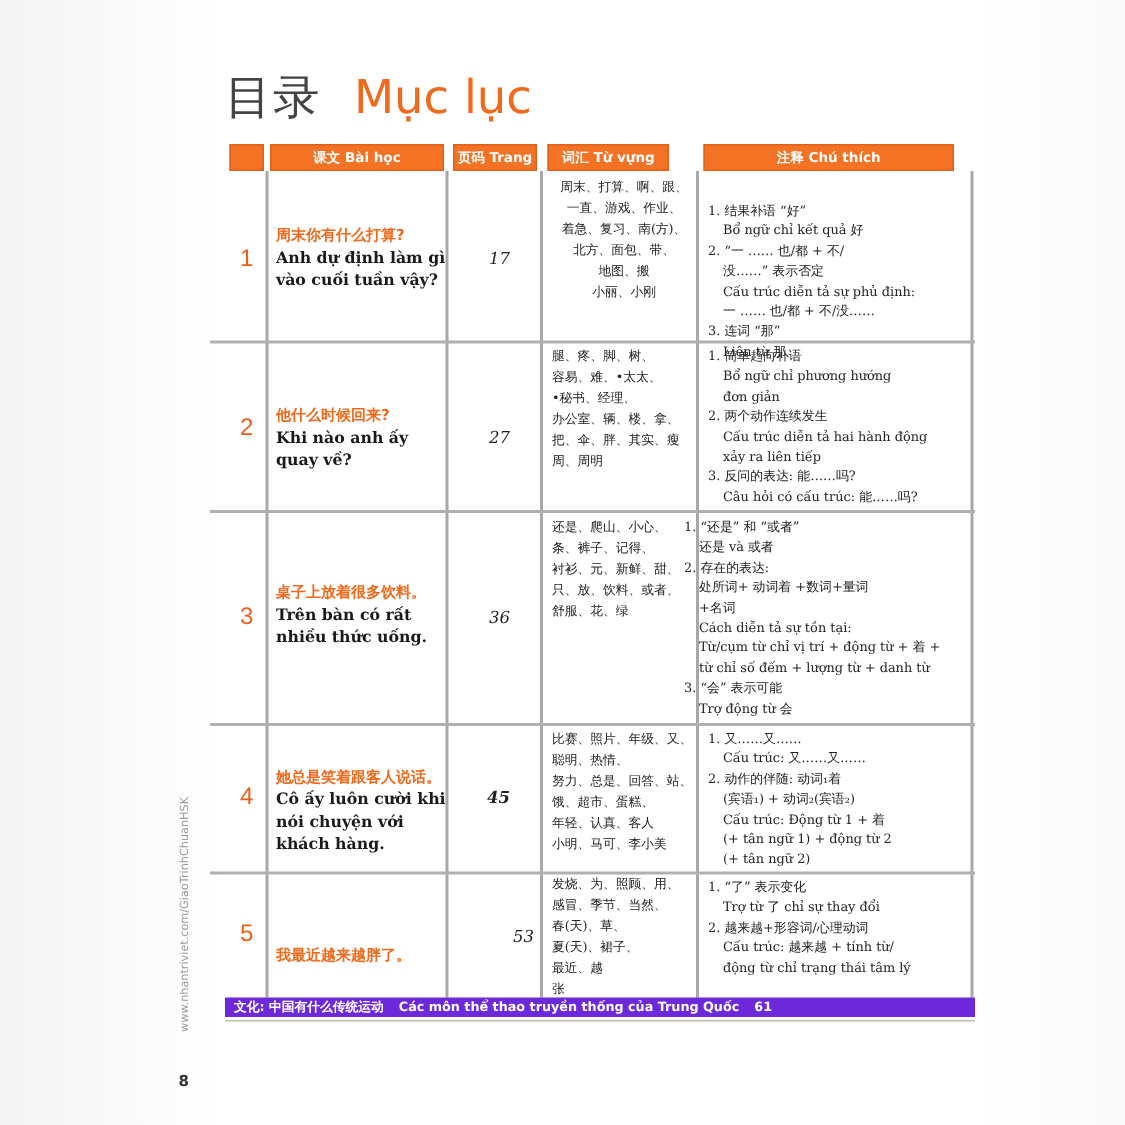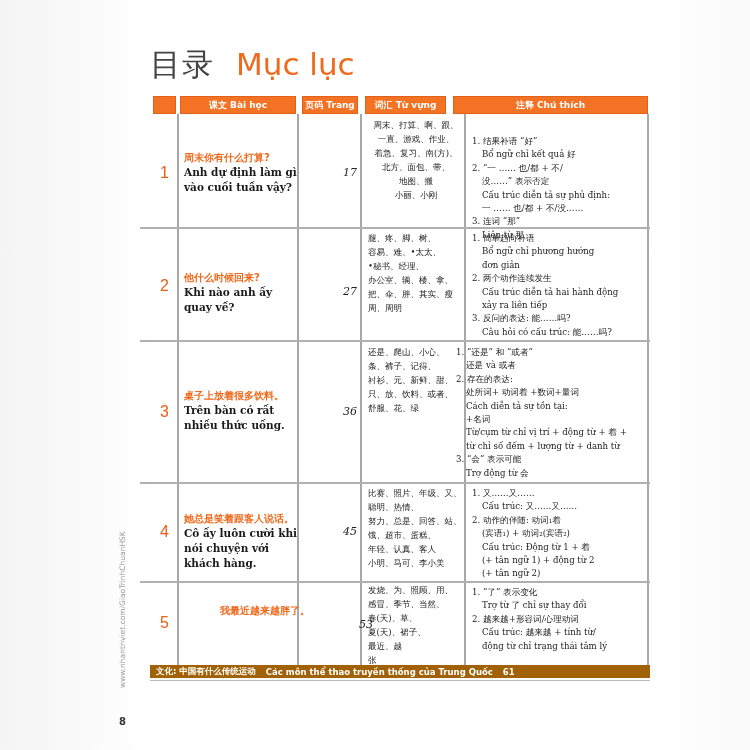--- a/index.html
+++ b/index.html
@@ -22,28 +22,28 @@
     display: flex; align-items: center; justify-content: center; border: 1px solid #e0611a; }
 
   .grid { position: absolute; left: 140px; top: 114px; width: 510px; height: 551px; }
   .vline { position: absolute; top: 0; width: 2px; background: #a8a8a8; }
   .hline { position: absolute; left: 0; height: 2px; background: #b0b0b0; width: 510px; }
 
   .row-num { position: absolute; font-family: "Liberation Sans", sans-serif; font-size: 16px; color: #e8601a; width: 25px; text-align: center; }
   .lesson { position: absolute; width: 118px; }
   .lesson-zh { font-family: "DejaVu Sans", sans-serif; font-size: 10px; color: #ef6a1c; font-weight: bold; line-height: 15px; white-space: nowrap; }
   .lesson-vi { font-family: "DejaVu Serif", serif; font-size: 10.5px; color: #1a1a1a; line-height: 15px; font-weight: bold; }
-  .page-num { position: absolute; width: 40px; text-align: left; font-family: "DejaVu Serif", serif; font-style: italic; font-size: 11px; color: #222; margin-left: 43px; }
+  .page-num { position: absolute; width: 40px; text-align: right; font-family: "DejaVu Serif", serif; font-style: italic; font-size: 11px; color: #222; }
   .vocab { position: absolute; width: 96px; font-family: "DejaVu Serif", serif; font-size: 8.5px; line-height: 14px; color: #222; }
   .vocab div { white-space: nowrap; }
   .notes { position: absolute; width: 178px; font-family: "DejaVu Serif", serif; font-size: 8.6px; line-height: 13.4px; color: #222; }
   .notes .ln { white-space: nowrap; }
   .notes .ind { padding-left: 10px; }
 
-  .footer-bar { position: absolute; left: 150px; top: 665px; width: 500px; height: 13px; background: #a16207;
+  .footer-bar { position: absolute; left: 150px; top: 665px; width: 500px; height: 13px; background: #6d28d9;
     color: #fff; font-family: "DejaVu Sans", sans-serif; font-size: 8.5px; font-weight: bold;
     display: flex; align-items: center; padding-left: 6px; white-space: nowrap; }
   .footer-bar span { margin-right: 10px; }
   .footer-under { position: absolute; left: 150px; top: 680px; width: 500px; height: 1px; background: #bbb; }
 
   .side-url { position: absolute; left: 118px; top: 688px; transform-origin: 0 0; transform: rotate(-90deg);
     font-family: "DejaVu Sans", sans-serif; font-size: 7.5px; color: #999; white-space: nowrap; }
   .page-number { position: absolute; left: 119px; top: 716px; font-family: "DejaVu Sans", sans-serif; font-size: 10px; font-weight: bold; color: #333; }
 </style>
 </head>
@@ -56,21 +56,21 @@
   <div class="title">
     <span class="title-zh">目录</span>
     <span class="title-vi">Mục lục</span>
   </div>
 
   <div class="header-row">
     <div class="hcell" style="left:0;width:23px;"></div>
     <div class="hcell" style="left:27px;width:116px;">课文  Bài học</div>
     <div class="hcell" style="left:149px;width:56px;text-align:center;">页码 Trang</div>
     <div class="hcell" style="left:212px;width:81px;">词汇 Từ vựng</div>
-    <div class="hcell" style="left:300px;width:195px;">注释 Chú thích</div>
+    <div class="hcell" style="left:316px;width:167px;">注释 Chú thích</div>
   </div>
 
   <div class="grid">
     <div class="vline" style="left:37px;height:551px;"></div>
     <div class="vline" style="left:157px;height:551px;"></div>
     <div class="vline" style="left:220px;height:551px;"></div>
     <div class="vline" style="left:324px;height:551px;"></div>
     <div class="vline" style="left:507px;height:551px;"></div>
     <div class="hline" style="top:113px;"></div>
     <div class="hline" style="top:226px;"></div>
@@ -144,36 +144,36 @@
       <div>条、裤子、记得、</div>
       <div>衬衫、元、新鲜、甜、</div>
       <div>只、放、饮料、或者、</div>
       <div>舒服、花、绿</div>
     </div>
     <div class="notes" style="left:456px;top:346px;">
       <div class="ln">1. “还是” 和 “或者”</div>
       <div class="ln ind">还是 và 或者</div>
       <div class="ln">2. 存在的表达:</div>
       <div class="ln ind">处所词+ 动词着 +数词+量词</div>
+      <div class="ln ind">+名词</div>
       <div class="ln ind">Cách diễn tả sự tồn tại:</div>
-      <div class="ln ind">+名词</div>
       <div class="ln ind">Từ/cụm từ chỉ vị trí + động từ + 着 +</div>
       <div class="ln ind">từ chỉ số đếm + lượng từ + danh từ</div>
       <div class="ln">3. “会” 表示可能</div>
       <div class="ln ind">Trợ động từ 会</div>
     </div>
   </div>
 
   <div>
     <div class="row-num" style="left:152px;top:523px;">4</div>
     <div class="lesson" style="left:184px;top:511px;">
       <div class="lesson-zh">她总是笑着跟客人说话。</div>
       <div class="lesson-vi">Cô ấy luôn cười khi nói chuyện với khách hàng.</div>
     </div>
-    <div class="page-num" style="left:300px;top:525px;">45</div>
+    <div class="page-num" style="left:300px;top:525px;font-weight:bold;">45</div>
     <div class="vocab" style="left:368px;top:486px;">
       <div>比赛、照片、年级、又、</div>
       <div>聪明、热情、</div>
       <div>努力、总是、回答、站、</div>
       <div>饿、超市、蛋糕、</div>
       <div>年轻、认真、客人</div>
       <div>小明、马可、李小美</div>
     </div>
     <div class="notes" style="left:472px;top:487px;">
       <div class="ln">1. 又……又……</div>
@@ -181,21 +181,21 @@
       <div class="ln">2. 动作的伴随: 动词₁着</div>
       <div class="ln ind">(宾语₁) + 动词₂(宾语₂)</div>
       <div class="ln ind">Cấu trúc: Động từ 1 + 着</div>
       <div class="ln ind">(+ tân ngữ 1) + động từ 2</div>
       <div class="ln ind">(+ tân ngữ 2)</div>
     </div>
   </div>
 
   <div>
     <div class="row-num" style="left:152px;top:614px;">5</div>
-    <div class="lesson" style="left:184px;top:603px;margin-left:36px;">
+    <div class="lesson" style="left:184px;top:630px;">
       <div class="lesson-zh">我最近越来越胖了。</div>
     </div>
     <div class="page-num" style="left:316px;top:618px;">53</div>
     <div class="vocab" style="left:368px;top:583px;">
       <div>发烧、为、照顾、用、</div>
       <div>感冒、季节、当然、</div>
       <div>春(天)、草、</div>
       <div>夏(天)、裙子、</div>
       <div>最近、越</div>
       <div>张</div>

